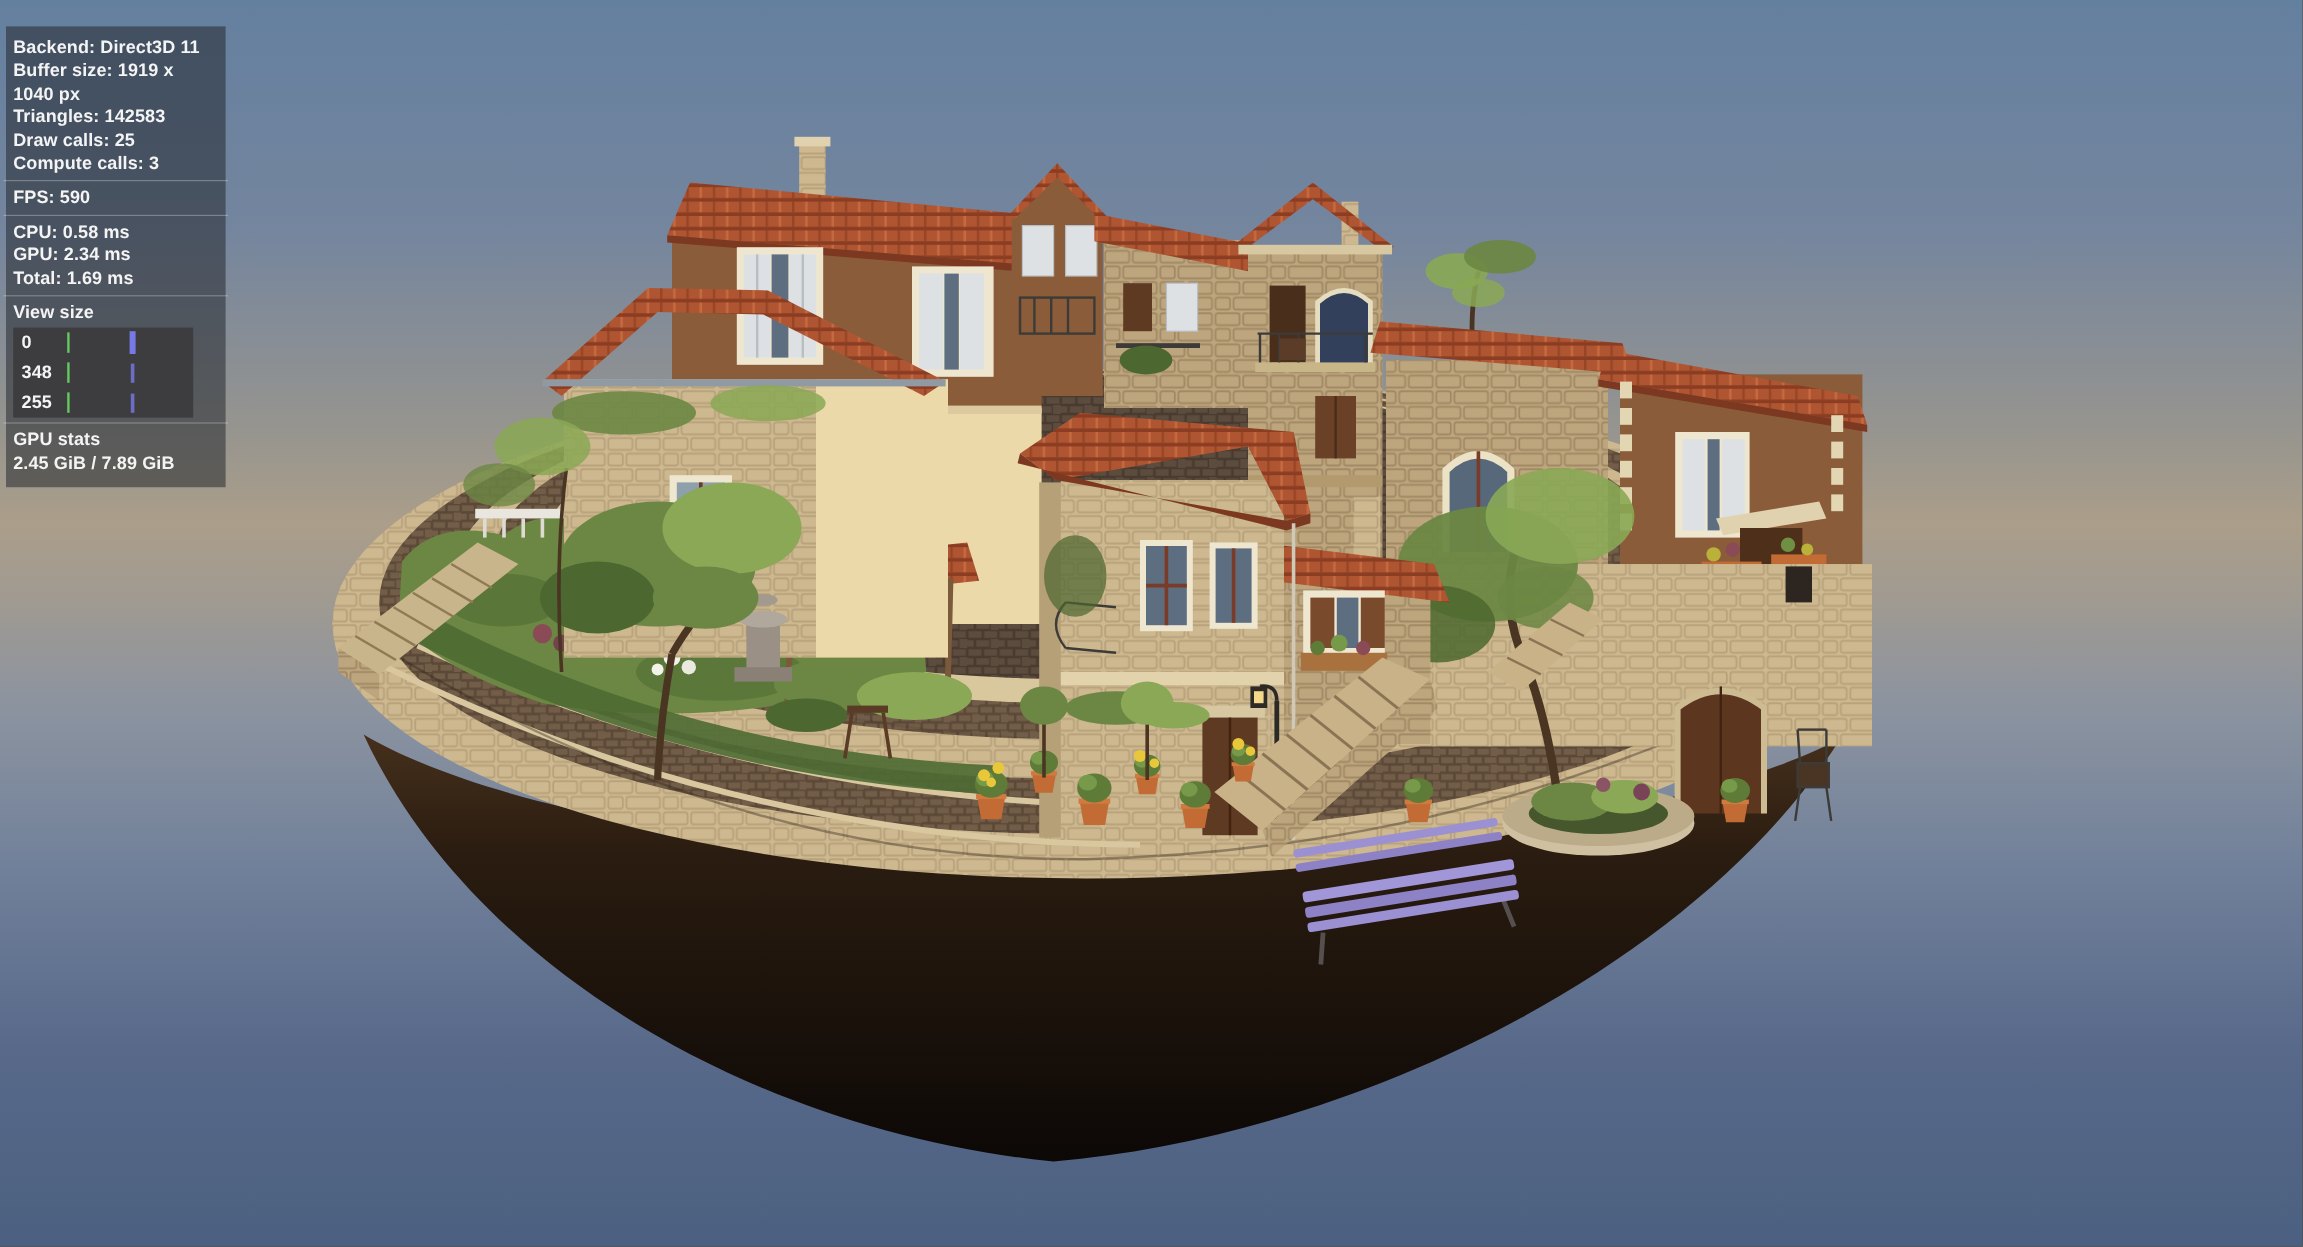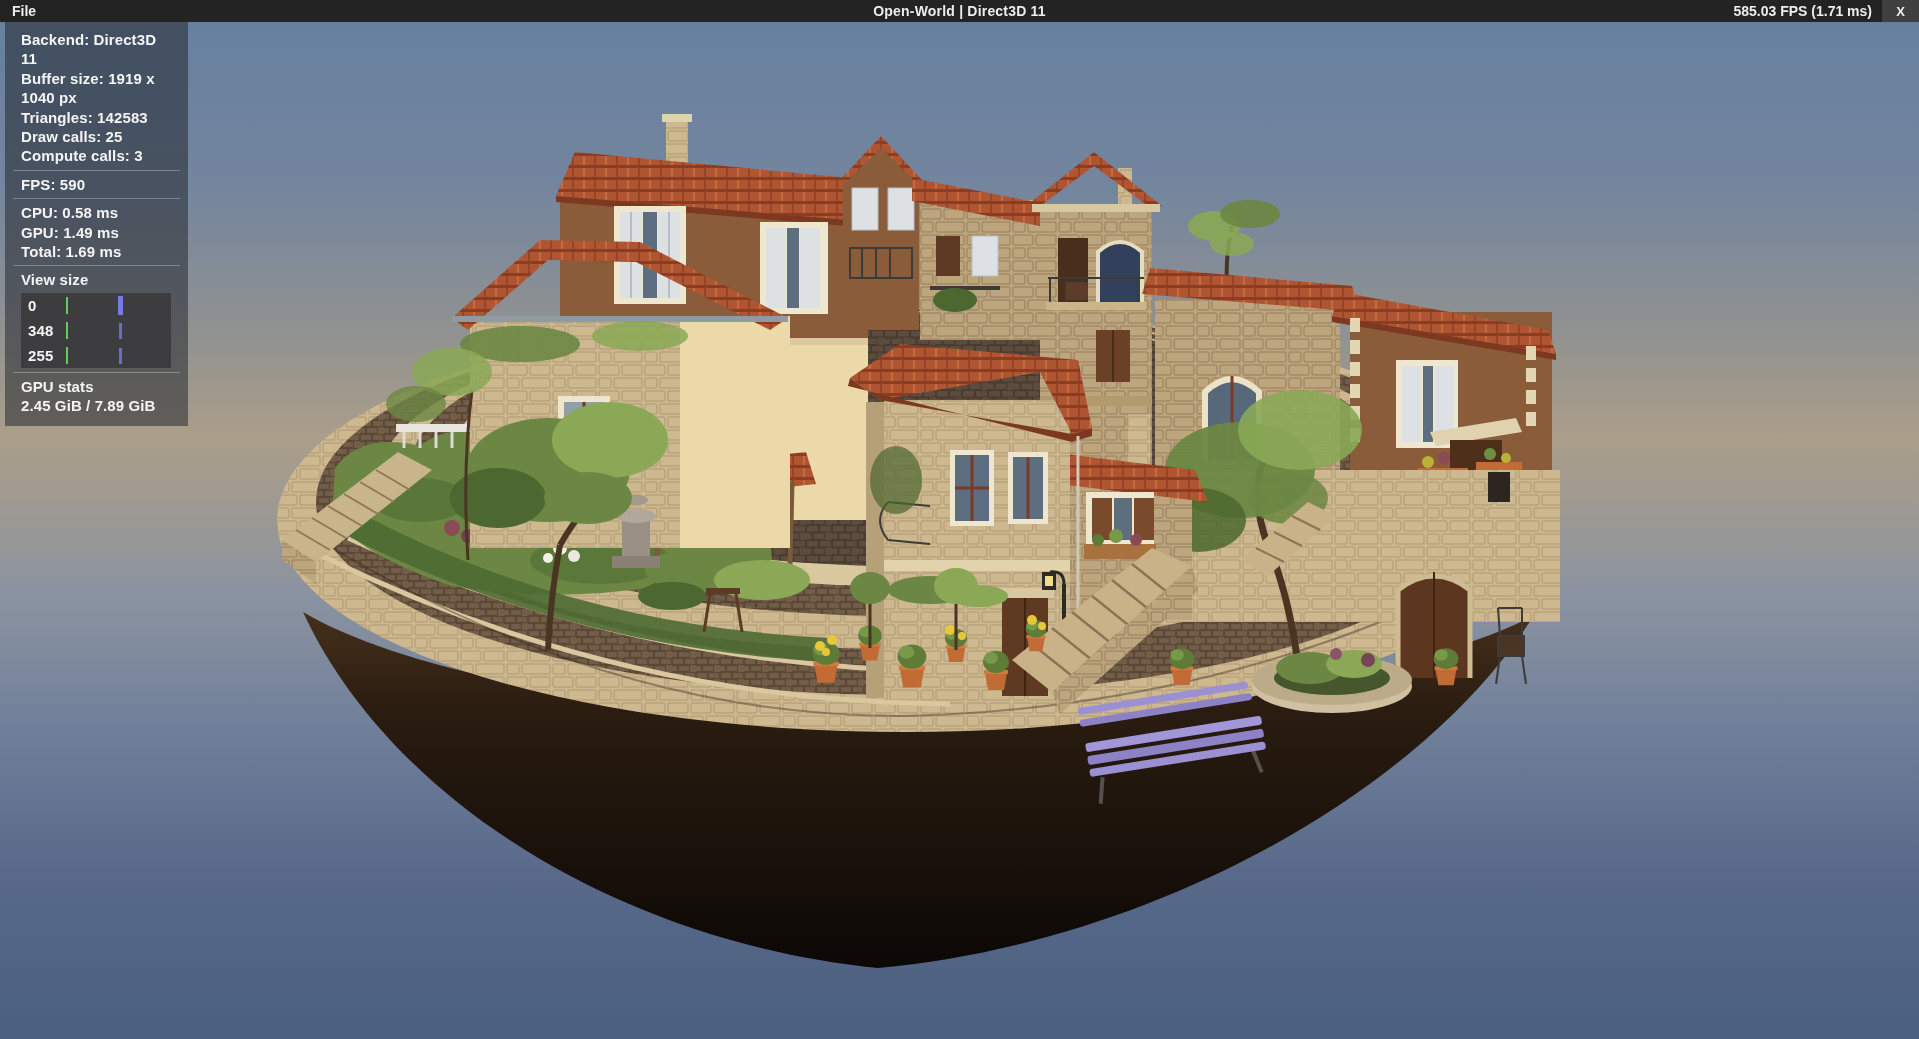--- a/index.html
+++ b/index.html
@@ -24,21 +24,21 @@
     display:flex;align-items:center;color:var(--bar_text);font-size:14px;font-weight:700;z-index:9;}
   .menu-item{padding:0 12px;height:22px;display:flex;align-items:center;cursor:default;}
   .mb-title{position:absolute;left:50%;transform:translateX(-50%);letter-spacing:.2px;}
   .mb-right{margin-left:auto;display:flex;align-items:center;height:22px;}
   .mb-fps{margin-right:10px;}
   .close-btn{width:37px;height:22px;background:var(--close_btn_bg);display:flex;
     align-items:center;justify-content:center;font-size:13px;cursor:default;}
 
   
   .stats-panel{position:absolute;left:5px;top:22px;width:183px;box-sizing:border-box;
-    background:var(--panel_bg);color:var(--panel_text);padding:8px 16px 10px;
+    background:var(--panel_bg);color:var(--panel_text);padding:8px 6px 10px;
     font-size:15px;line-height:19.4px;font-weight:700;letter-spacing:.1px;z-index:8;}
   .hr{height:1px;background:var(--divider);margin:4px -8px;}
   .vs-box{position:relative;width:150px;height:75px;background:var(--stats_box_bg);
     margin:3px 0 4px;}
   .vs-row{position:relative;height:25px;display:flex;align-items:center;padding-left:7px;}
   .vs-g{position:absolute;left:45px;top:4px;width:2px;height:17px;background:var(--marker_green);}
   .vs-b{position:absolute;left:98px;top:5px;width:3px;height:16px;background:var(--marker_blue);opacity:.8;}
   .vs-row.first .vs-b{left:97px;top:3px;width:5px;height:19px;opacity:1;}
 
   
@@ -463,40 +463,32 @@
     <g class="railing">
       <rect x="1498" y="636" width="26" height="20" fill="#4a3423"></rect>
       <line x1="1500" y1="656" x2="1496" y2="684"></line>
         <line x1="1522" y1="656" x2="1526" y2="684"></line>
       <line x1="1500" y1="636" x2="1498" y2="608"></line>
         <line x1="1522" y1="636" x2="1522" y2="608"></line>
       <line x1="1498" y1="608" x2="1522" y2="608"></line>
     </g>
   </svg>
 
-  <div class="menubar">
-    <div class="menu-item">File</div>
-    <div class="mb-title">Open-World | Direct3D 11</div>
-    <div class="mb-right">
-      <span class="mb-fps">585.03 FPS (1.71 ms)</span>
-      <div class="close-btn">X</div>
-    </div>
-  </div>
 
   <div class="stats-panel">
     <div>Backend: Direct3D 11</div>
     <div>Buffer size: 1919 x 1040 px</div>
     <div>Triangles: 142583</div>
     <div>Draw calls: 25</div>
     <div>Compute calls: 3</div>
     <div class="hr"></div>
     <div>FPS: 590</div>
     <div class="hr"></div>
     <div>CPU: 0.58 ms</div>
-    <div>GPU: 1.49 ms</div>
+    <div>GPU: 2.34 ms</div>
     <div>Total: 1.69 ms</div>
     <div class="hr"></div>
     <div>View size</div>
     <div class="vs-box">
       <div class="vs-row first">
         <span>0</span>
         <span class="vs-g"></span>
         <span class="vs-b"></span>
       </div>
       <div class="vs-row">

